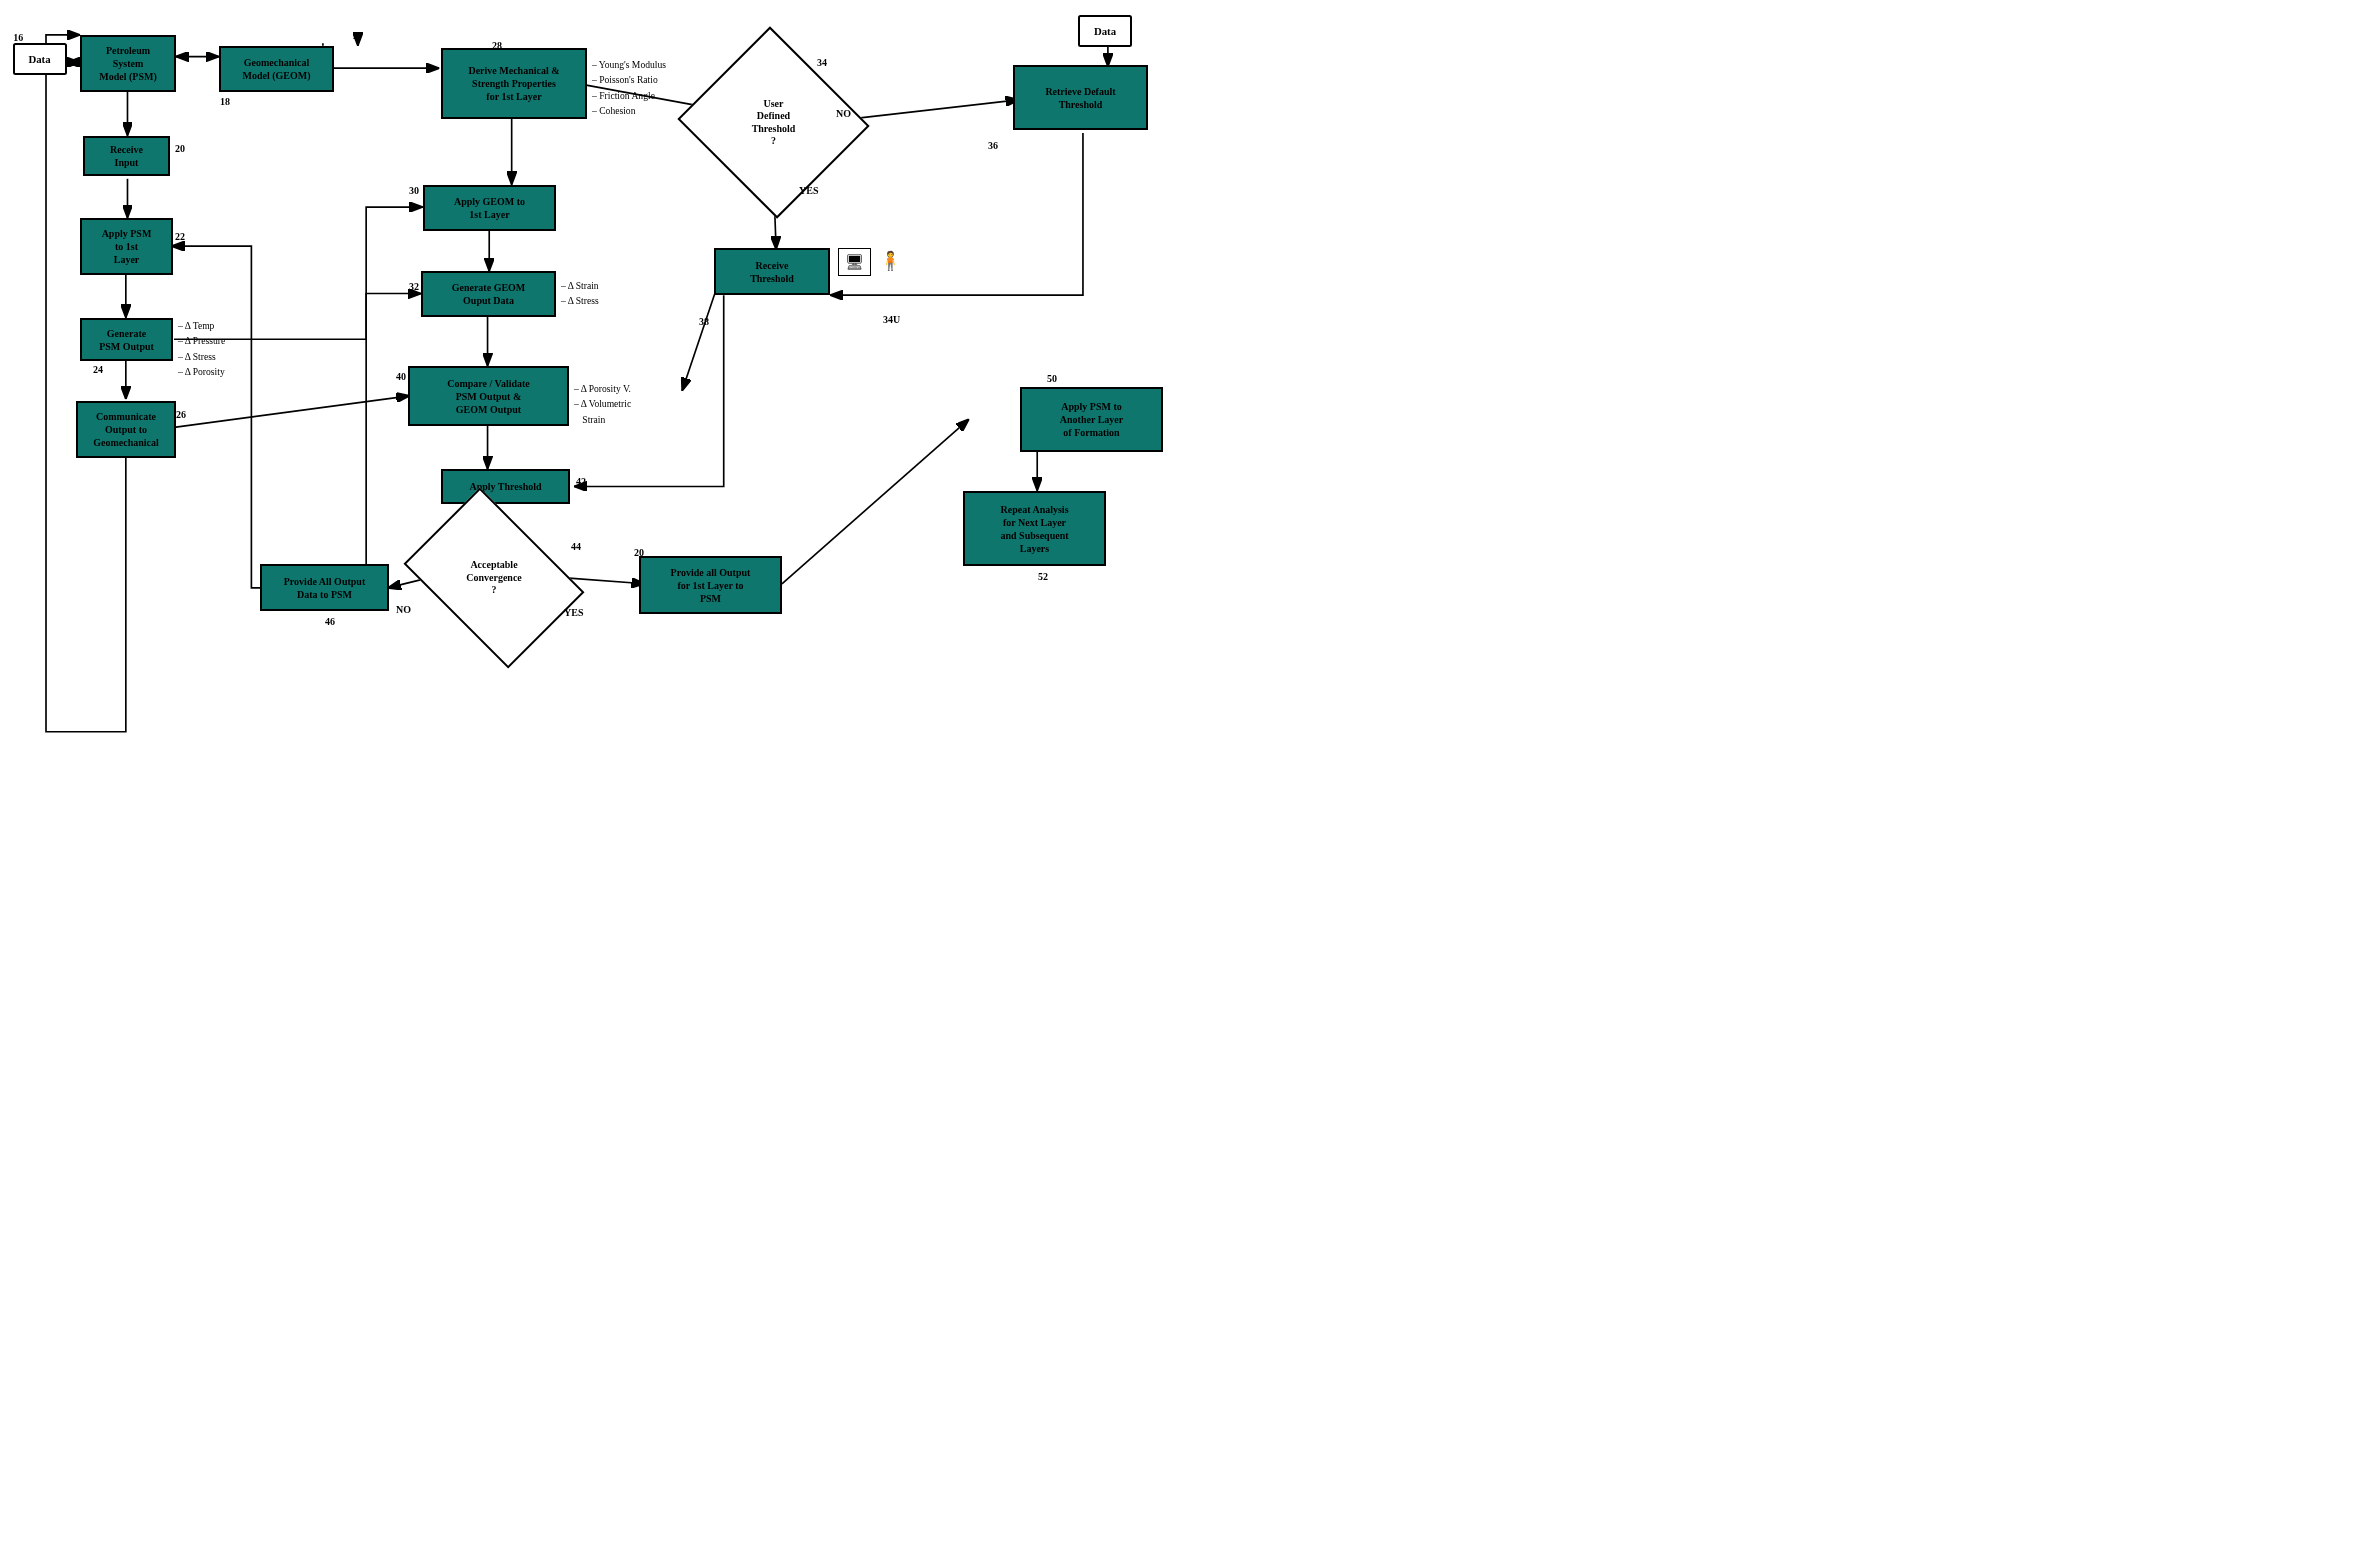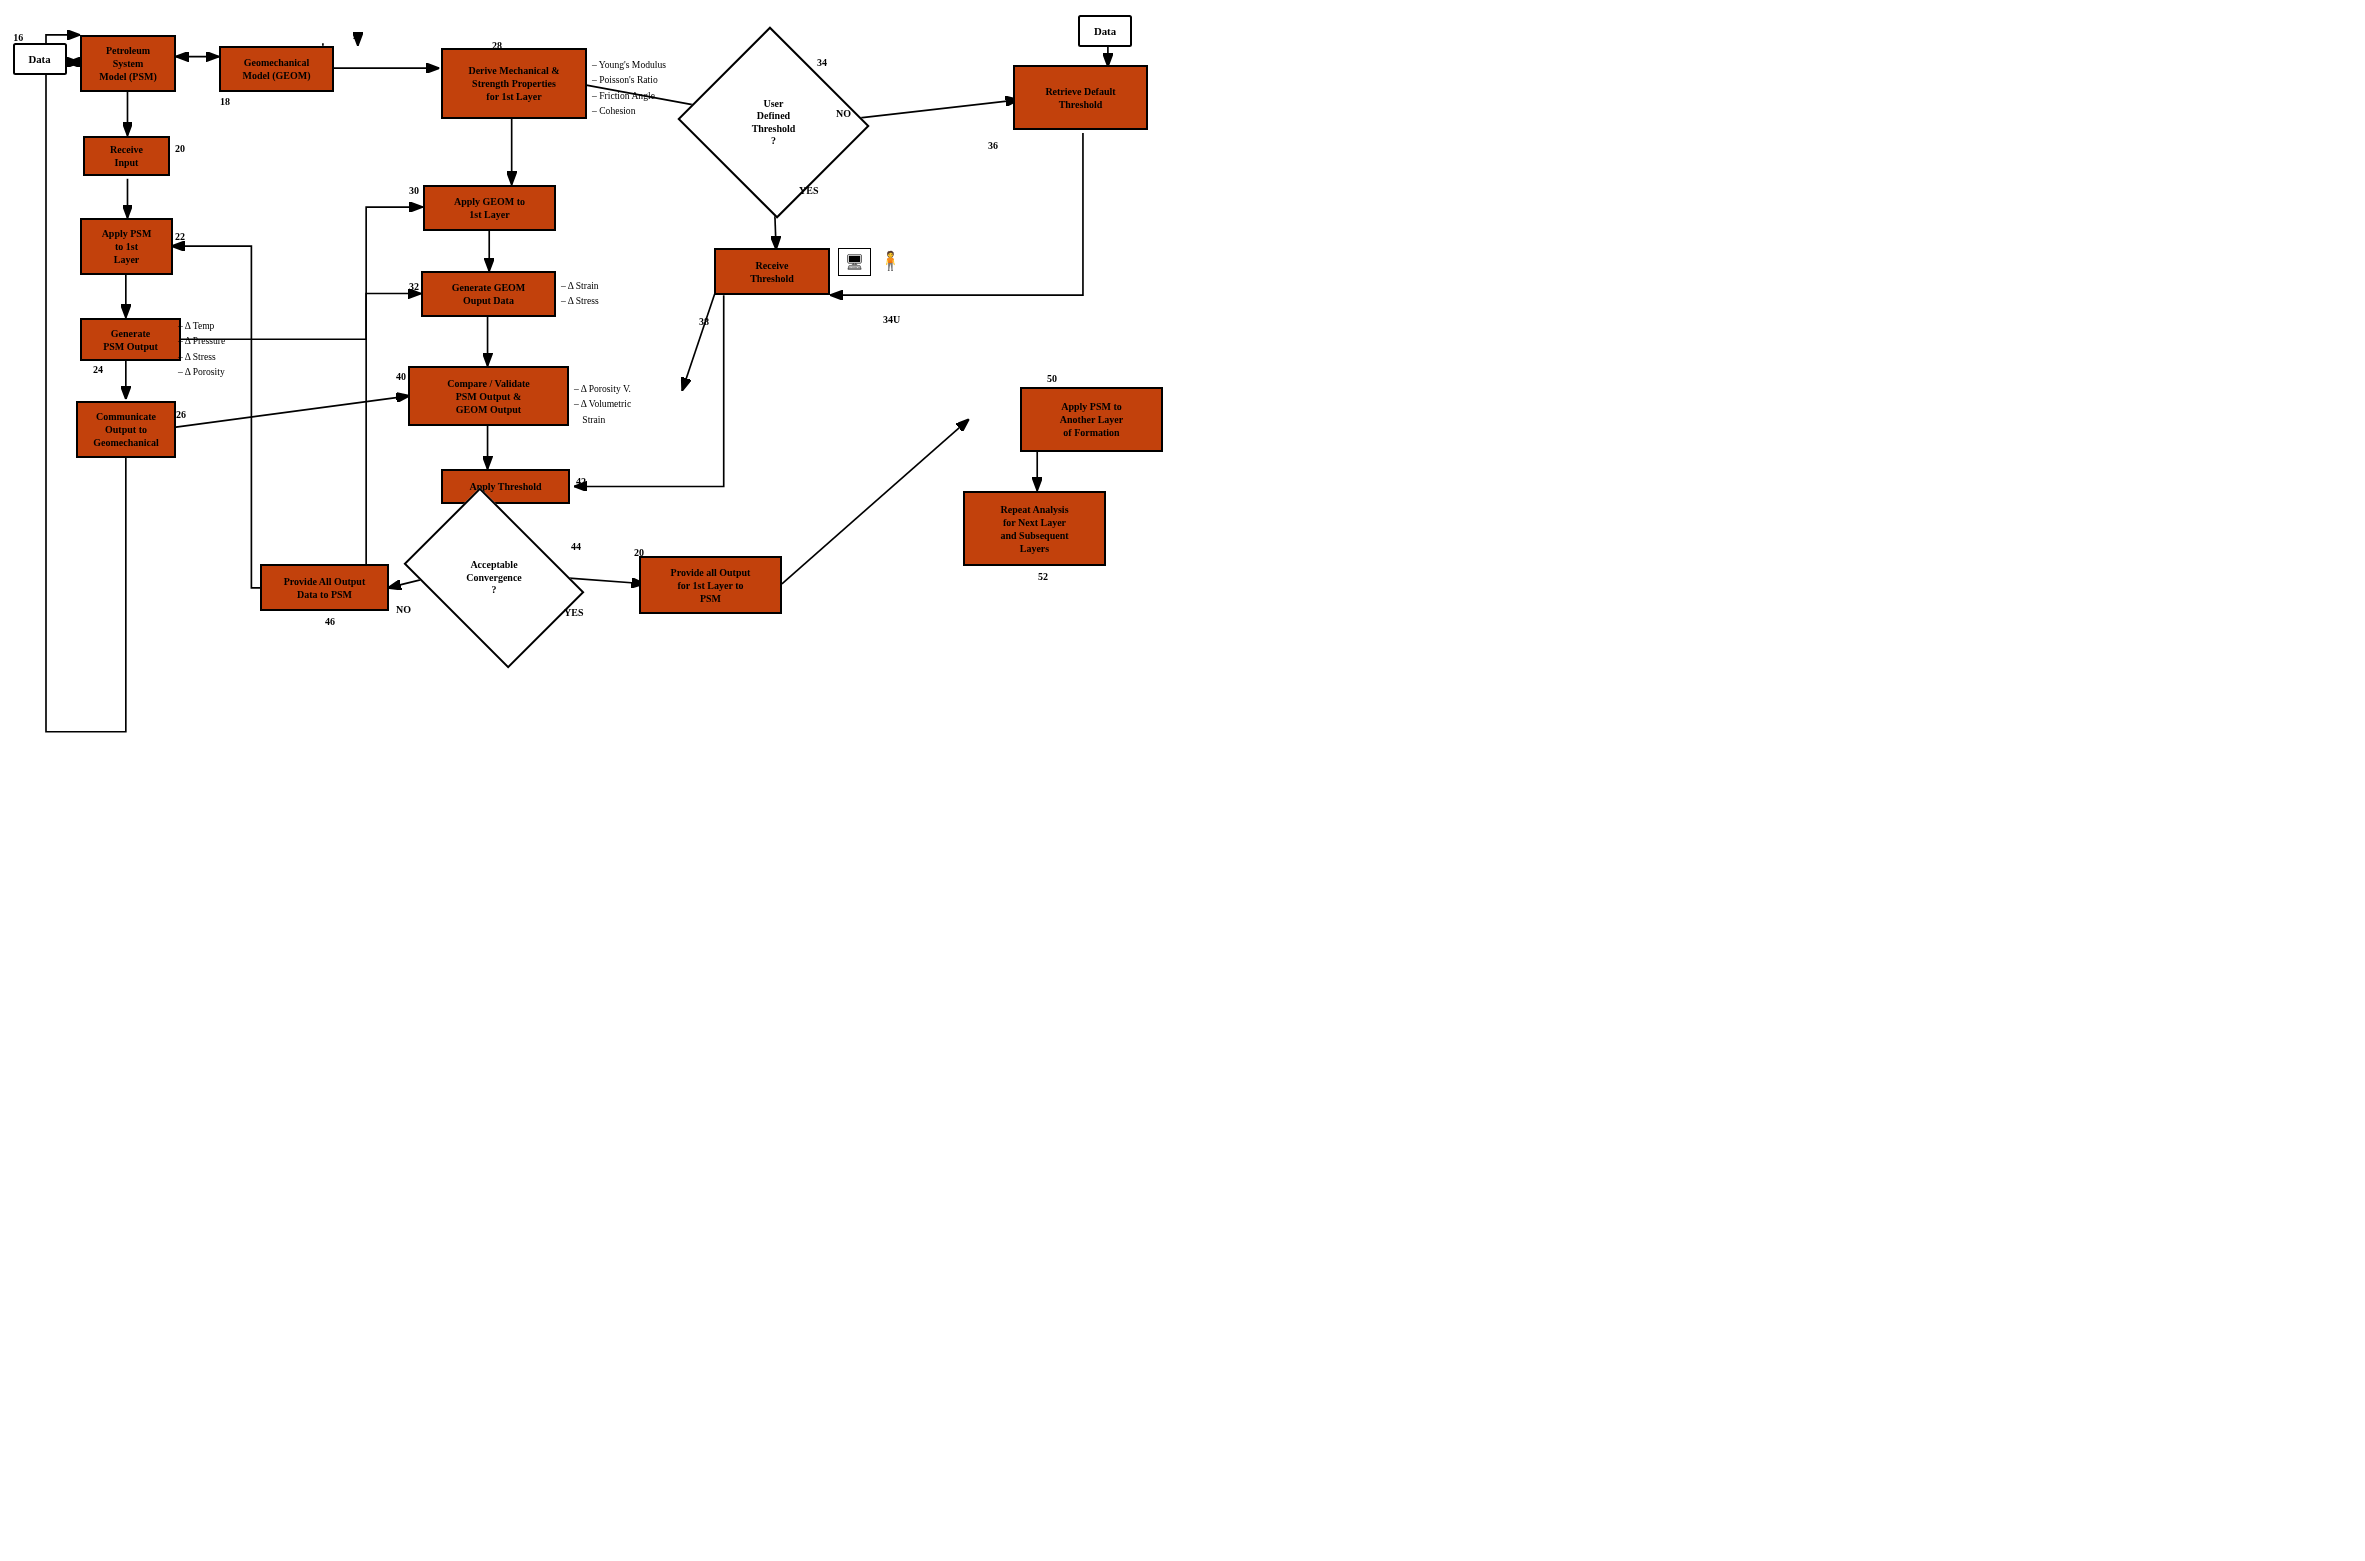--- a/index.html
+++ b/index.html
@@ -13,21 +13,21 @@
     }
     .diagram {
       position: absolute;
       top: 0; left: 0;
       width: 1183px;
       height: 780px;
     }
     .box {
       position: absolute;
       border: 2.1px solid #000;
-      background: #c2410c;
+      background: #0f766e;
       display: flex;
       align-items: center;
       justify-content: center;
       text-align: center;
       font-size: 10.8px;
       font-weight: bold;
       line-height: 1.3;
     }
     .diamond {
       position: absolute;
@@ -176,21 +176,21 @@
   </div>
 
   <div class="box" style="left:83px; top:136px; width:87px; height:40px; font-size:10px;">
     <span>Receive<br>Input</span>
   </div>
 
   <div class="box" style="left:80px; top:218px; width:93px; height:57px; font-size:10px;">
     <span>Apply PSM<br>to 1st<br>Layer</span>
   </div>
 
-  <div class="box" style="left:80px; top:318px; width:101px; height:43px; font-size:10px;">
+  <div class="box" style="left:80px; top:318px; width:93px; height:43px; font-size:10px;">
     <span>Generate<br>PSM Output</span>
   </div>
 
   <div class="box" style="left:76px; top:401px; width:100px; height:57px; font-size:10px;">
     <span>Communicate<br>Output to<br>Geomechanical</span>
   </div>
 
   <div class="box" style="left:423px; top:185px; width:133px; height:46px; font-size:10px;">
     <span>Apply GEOM to<br>1st Layer</span>
   </div>

